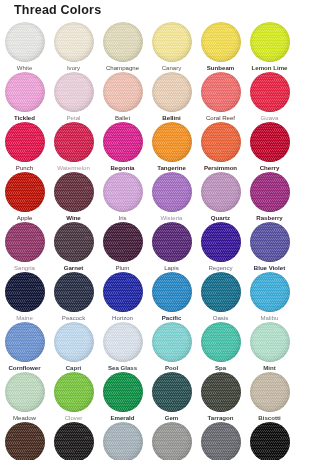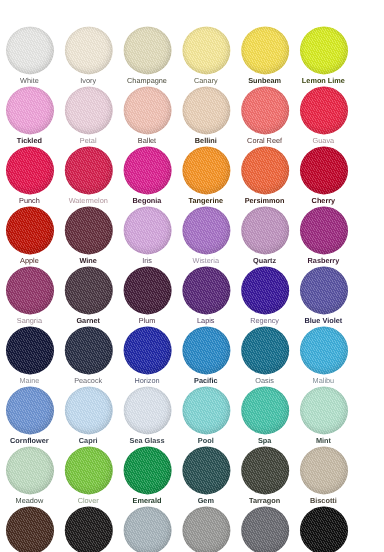--- a/index.html
+++ b/index.html
@@ -91,20 +91,21 @@
     font-family: "Liberation Sans", sans-serif;
     white-space: nowrap;
     overflow: visible;
   }
 </style>
 </head>
 <body>
 
 <div class="page">
 
+  <div class="page-title">Thread Colors</div>
 
   <div class="grid">
       <div class="cell">
         <div class="swatch" style="background: rgb(233, 233, 231);"></div>
         <div class="label" style="color: rgb(90, 90, 90); font-weight: normal;">White</div>
       </div>
       <div class="cell">
         <div class="swatch" style="background: rgb(241, 233, 216);"></div>
         <div class="label" style="color: rgb(90, 90, 90); font-weight: normal;">Ivory</div>
       </div>

